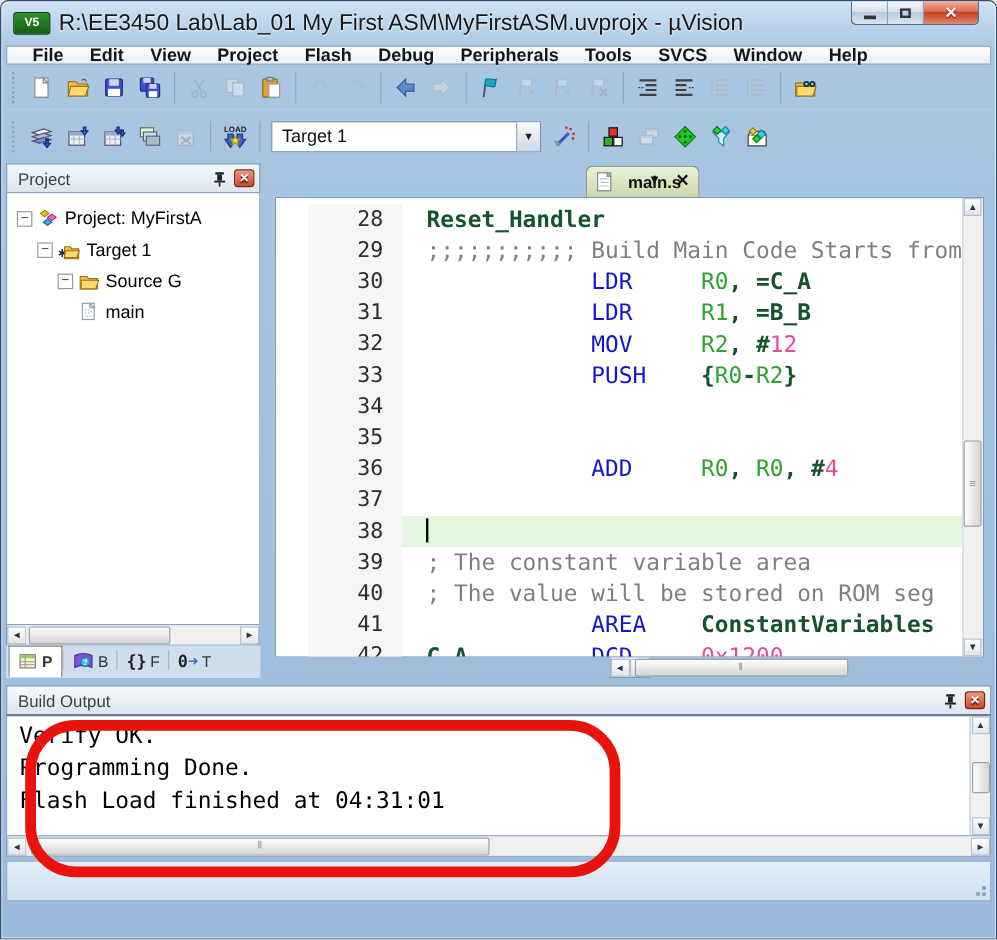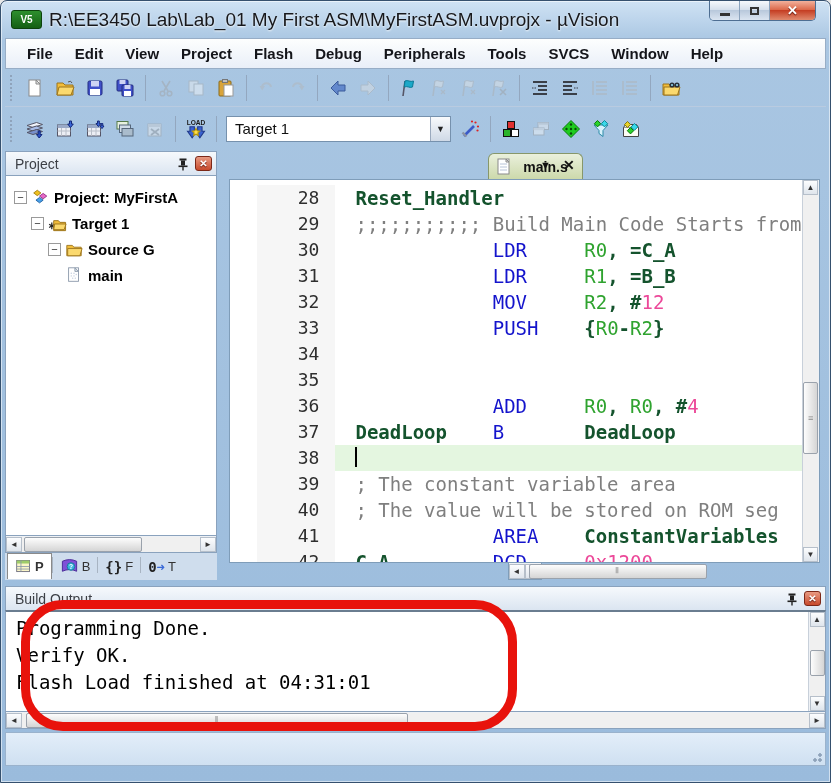--- a/index.html
+++ b/index.html
@@ -22,21 +22,21 @@
   .winbtns { position:absolute; top:0; right:10px; display:flex; height:20px;
     border:1px solid #4e6e92; border-top:none; border-radius:0 0 5px 5px; overflow:hidden; }
   .winbtn { width:30px; height:19px; display:flex; align-items:center; justify-content:center;
     background:linear-gradient(#f6f9fc,#d6e0ec 45%,#b9c9dc 50%,#dbe5f1); border-right:1px solid #8ba3bd; }
   .winbtn.close { width:45px; background:linear-gradient(#f2b19c,#dd6a4c 45%,#c53f24 50%,#e08a6e); border-right:none; }
   .glyph-min { width:10px; height:3px; background:#333; margin-top:7px; }
   .glyph-max { width:9px; height:8px; border:2px solid #333; }
   .glyph-close { color:#fff; font-size:13px; font-weight:bold; text-shadow:0 1px 1px #5a1005; }
 
   
-  .menubar { height:31px; border:1px solid #97adc6; background:linear-gradient(#fdfefe,#e9eff8);
+  .menubar { height:16px; border:1px solid #97adc6; background:linear-gradient(#fdfefe,#e9eff8);
     display:flex; align-items:center; padding:0 10px; }
   .menu-item { font-size:15px; font-weight:600; color:#14151a; padding:4px 11px; white-space:nowrap; }
 
   
   .toolbar { display:flex; align-items:center; padding:2px 2px; }
   .toolbar1 { height:38px; border-bottom:1px solid #b9cbe0; }
   .toolbar2 { height:43px; }
   .tb-grip { width:7px; height:26px; margin:0 3px; border-left:2px dotted #8fa3bb; }
   .tb-sep { width:1px; height:26px; background:#93a7bf; margin:0 5px; }
   .tb-btn { width:30px; height:30px; display:flex; align-items:center; justify-content:center; border-radius:3px; }
@@ -57,21 +57,21 @@
   .panel-title { flex:1; font-size:14px; color:#3c3f45; }
   .icon-btn { width:18px; height:16px; display:flex; align-items:center; justify-content:center; }
   .close-red { width:17px; height:15px; background:linear-gradient(#e89a82,#c84a2c); border:1px solid #7c2818;
     border-radius:3px; color:#fff; font-size:10px; font-weight:bold; display:flex; align-items:center; justify-content:center;
     text-shadow:0 1px 1px #5a1005; margin-left:3px; }
   .tree { flex:1; background:#fff; border:1px solid #8aa2bd; overflow:hidden; padding-top:8px; }
   .tree-row { height:26px; display:flex; align-items:center; white-space:nowrap; overflow:hidden; font-size:15px; color:#000; }
   .expand-box { width:13px; height:13px; border:1px solid #9a9a9a; background:#fff; color:#333; font-size:11px; line-height:11px;
     display:flex; align-items:center; justify-content:center; margin-right:4px; flex:none; }
   .tree-ic { margin-right:5px; flex:none; display:flex; }
-  .tree-label { overflow:hidden;font-weight:bold; }
+  .tree-label { overflow:hidden; }
   .hscroll { height:17px; background:#eef1f5; border:1px solid #8aa2bd; border-top:none; display:flex; align-items:center; }
   .sb-btn { width:16px; height:15px; display:flex; align-items:center; justify-content:center; font-size:8px; color:#333;
     background:linear-gradient(#fcfdfe,#dfe5ec); border:1px solid #b6bfca; flex:none; }
   .sb-track { flex:1; height:15px; background:#f0f0f0; position:relative; }
   .sb-thumb { position:absolute; top:0; height:15px; background:linear-gradient(#fdfdfd,#d5d5d5); border:1px solid #9aa2ac; border-radius:2px;
     display:flex; align-items:center; justify-content:center; color:#888; font-size:8px; letter-spacing:1px; }
   .sb-track-v { flex:1; width:15px; position:relative; background:#f0f0f0; }
   .sb-thumb-v { position:absolute; left:0; width:15px; background:linear-gradient(90deg,#fdfdfd,#d5d5d5); border:1px solid #9aa2ac; border-radius:2px;
     display:flex; align-items:center; justify-content:center; color:#888; font-size:9px; }
   .tabstrip { height:27px; background:#cfdded; display:flex; align-items:flex-start; padding-left:2px; }
@@ -675,21 +675,20 @@
             <div class="code-line">
               <span class="lnum">35</span>
               <span class="ltext"></span>
             </div>
             <div class="code-line">
               <span class="lnum">36</span>
               <span class="ltext"><span class="seg-p">            </span><span class="seg-k">ADD</span><span class="seg-p">     </span><span class="seg-r">R0</span><span class="seg-p">, </span><span class="seg-r">R0</span><span class="seg-p">, #</span><span class="seg-n">4</span></span>
             </div>
             <div class="code-line">
               <span class="lnum">37</span>
-              <span class="ltext"><span class="seg-p">DeadLoop</span><span class="seg-p">    </span><span class="seg-k">B</span><span class="seg-p">       </span><span class="seg-p">DeadLoop</span></span>
             </div>
             <div class="code-line current">
               <span class="lnum">38</span>
               <span class="ltext"><span class="caret"></span></span>
             </div>
             <div class="code-line">
               <span class="lnum">39</span>
               <span class="ltext"><span class="seg-c">; The constant variable area</span></span>
             </div>
             <div class="code-line">
@@ -730,21 +729,21 @@
         <svg width="14" height="14" viewBox="0 0 14 14">
             <rect x="3.5" y="1.5" width="7" height="2" fill="#222"></rect>
             <rect x="5" y="3.5" width="4" height="5" fill="#222"></rect>
             <rect x="2.5" y="8.5" width="9" height="1.6" fill="#222"></rect>
             <line x1="7" y1="10" x2="7" y2="13.5" stroke="#222" stroke-width="1.4"></line>
           </svg>
       </div>
       <div class="close-red">✕</div>
     </div>
     <div class="build-content-row">
-      <div class="build-text" id="buildlines"><div>Programming Done.</div><div>Verify OK.</div><div>Flash Load finished at 04:31:01</div></div>
+      <div class="build-text" id="buildlines"><div>Verify OK.</div><div>Programming Done.</div><div>Flash Load finished at 04:31:01</div></div>
       <div class="build-vscroll">
         <div class="sb-btn" style="width:15px;">▲</div>
         <div class="sb-track-v">
             <div class="sb-thumb-v" style="top:34%; height:26px;"></div>
           </div>
         <div class="sb-btn" style="width:15px;">▼</div>
       </div>
     </div>
     <div class="hscroll" style="border-top:none;">
       <div class="sb-btn">◄</div>

